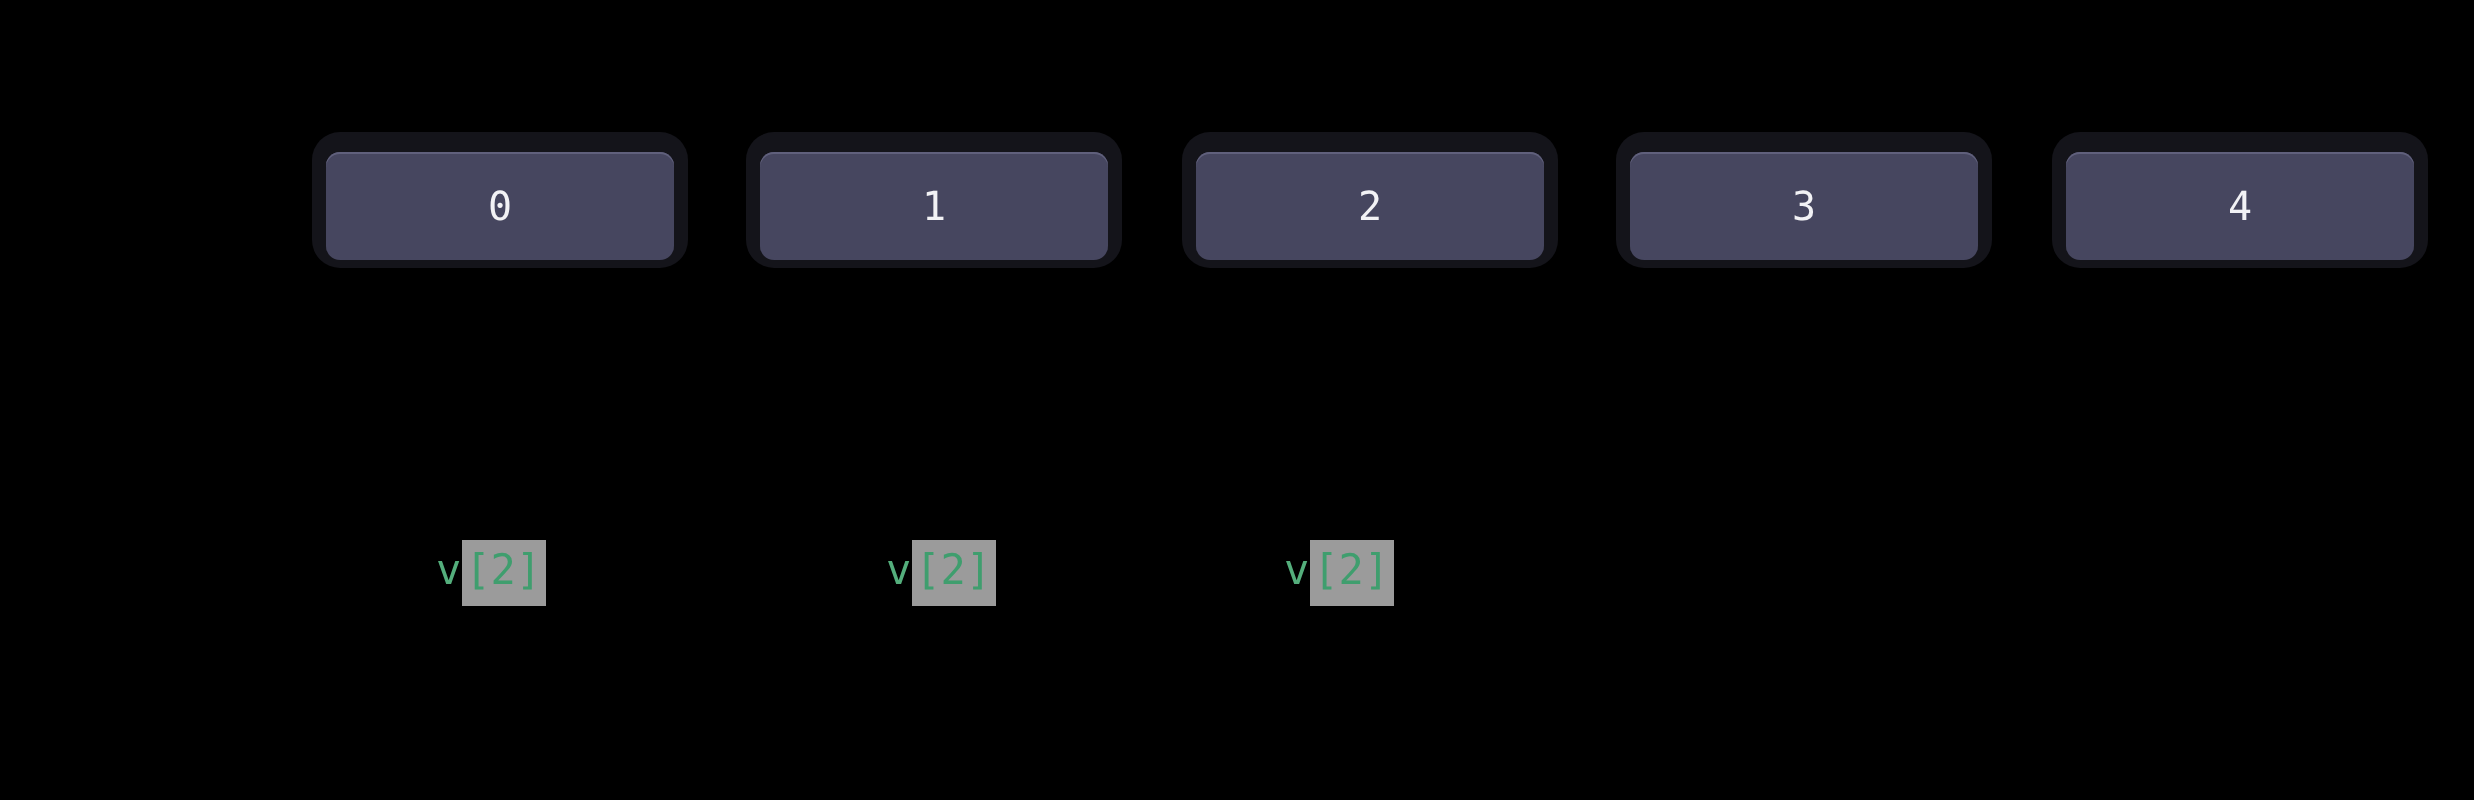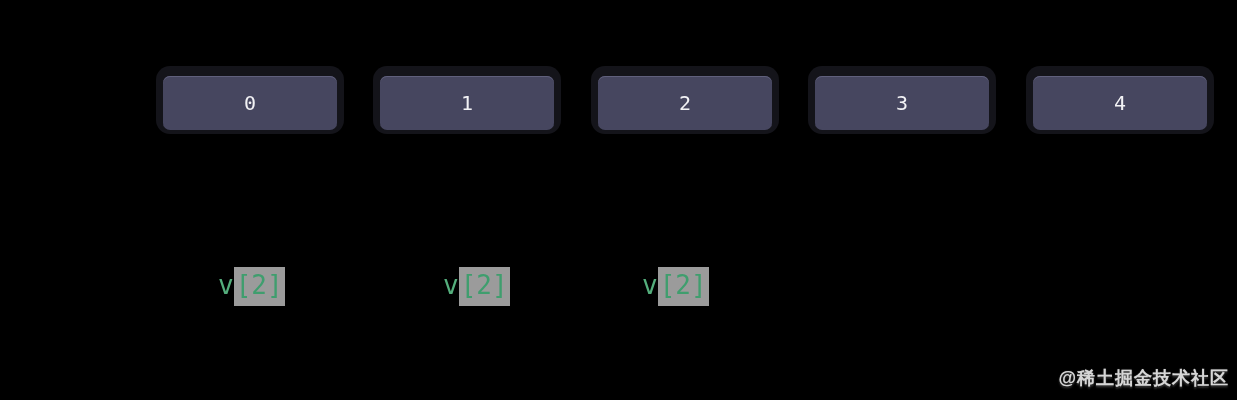--- a/index.html
+++ b/index.html
@@ -32,21 +32,21 @@
   .c0 { left: 163px; }
   .c1 { left: 380px; }
   .c2 { left: 598px; }
   .c3 { left: 815px; }
   .c4 { left: 1033px; }
 
   
   .code-label {
     position: absolute;
     top: 270px;
-    font-size: 26px;
+    font-size: 21px;
     line-height: 31px;
     color: #54ae7c;
     white-space: nowrap;
     font-family: "DejaVu Sans Mono", monospace;
   }
   .code-label .hl {
     background: #9b9b9b;
     padding: 3px 2px 6px 2px;
     color: #3f9e6e;
   }
@@ -91,15 +91,14 @@
   <div class="code-label l0">
     <span class="var">v</span><span class="hl">[2]</span>
   </div>
   <div class="code-label l1">
     <span class="var">v</span><span class="hl">[2]</span>
   </div>
   <div class="code-label l2">
     <span class="var">v</span><span class="hl">[2]</span>
   </div>
 
-  <div class="watermark">@稀土掘金技术社区</div>
 
 </div>
 
 </body></html>

